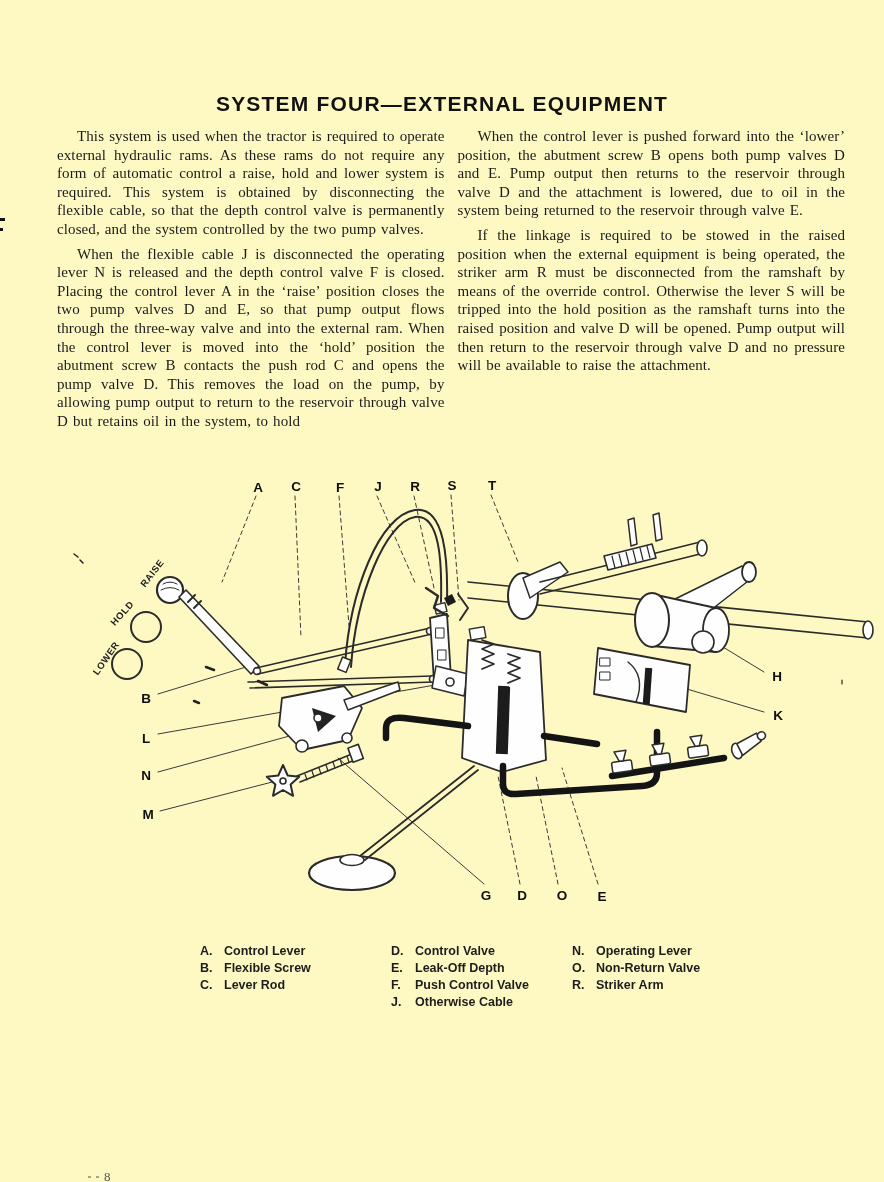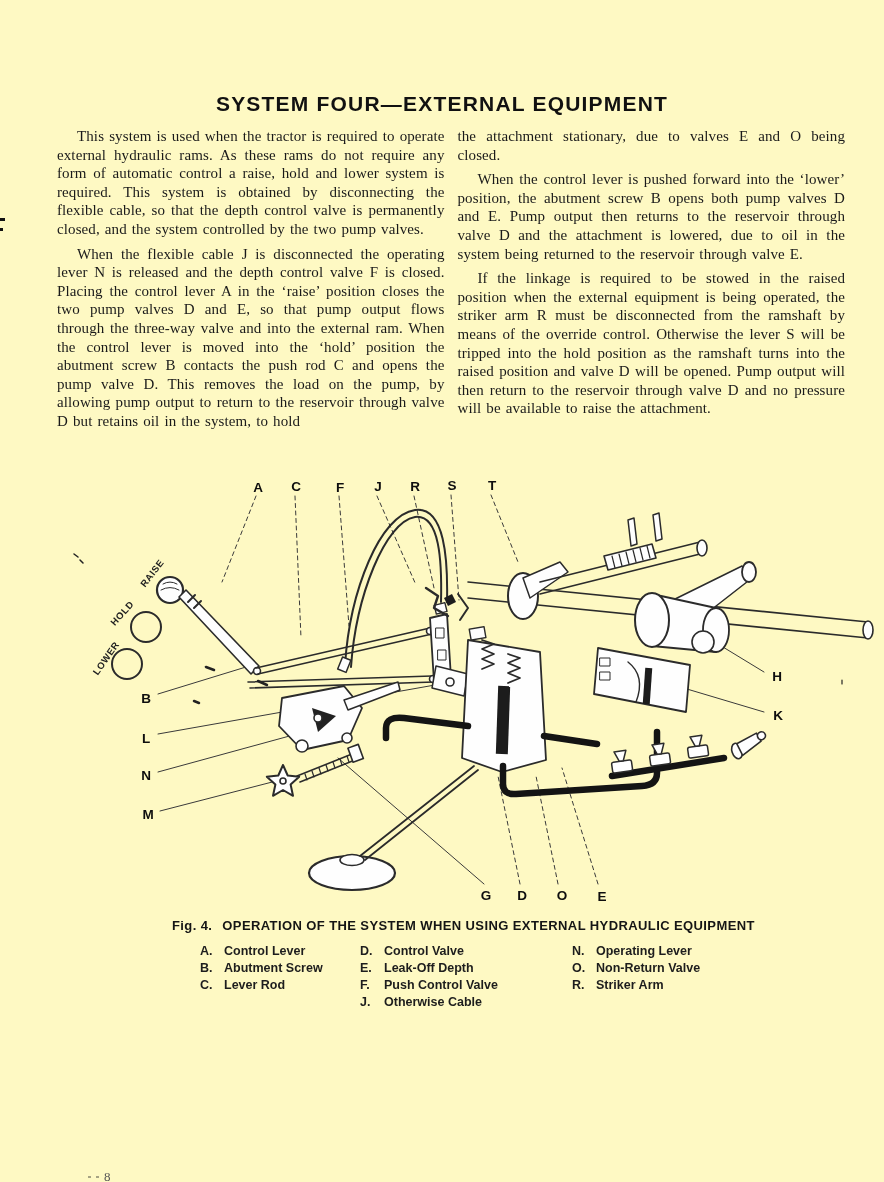--- a/index.html
+++ b/index.html
@@ -40,42 +40,41 @@
     position:absolute;top:918px;left:172px;
     font-family:"Liberation Sans", sans-serif;font-weight:bold;
     font-size:13px;letter-spacing:0.4px;color:#151515;
   }
   .fig-caption .cap-label{margin-right:10px;}
   .legend{position:absolute;top:943px;left:0;width:884px;
     font-family:"Liberation Sans", sans-serif;font-size:12.5px;font-weight:600;color:#1d1d1d;}
   .legend-col{position:absolute;top:0;}
   .legend-col .row{height:17px;line-height:17px;white-space:nowrap;}
   .legend-col .key{display:inline-block;width:24px;}
-  .lc1{left:200px;} .lc2{left:360px;} .lc3{left:572px;}
+  .lc1{left:200px;} .lc2{left:391px;} .lc3{left:572px;}
   .page-number{
     position:absolute;left:104px;top:1169px;font-size:13px;color:#555;
     font-family:"Liberation Serif", serif;
   }
   .speck{position:absolute;background:#222;}
   .edge-mark{position:absolute;left:0;background:#111;}
 </style>
 </head>
 <body>
 
 <div class="page">
 
   <div class="page-title">SYSTEM FOUR—EXTERNAL EQUIPMENT</div>
 
   <div class="columns">
     <div class="col">
       <p class="indent">This system is used when the tractor is required to operate external hydraulic rams.  As these rams do not require any form of automatic control a raise, hold and lower system is required.  This system is obtained by disconnecting the flexible cable, so that the depth control valve is permanently closed, and the system controlled by the two pump valves.</p>
       <p class="indent">When the flexible cable J is disconnected the operating lever N is released and the depth control valve F is closed.  Placing the control lever A in the ‘raise’ position closes the two pump valves D and E, so that pump output flows through the three-way valve and into the external ram.  When the control lever is moved into the ‘hold’ position the abutment screw B contacts the push rod C and opens the pump valve D.  This removes the load on the pump, by allowing pump output to return to the reservoir through valve D but retains oil in the system, to hold</p>
     </div>
     <div class="col">
-      <p>the attachment stationary, due to valves E and O being closed.</p>
       <p class="indent">When the control lever is pushed forward into the ‘lower’ position, the abutment screw B opens both pump valves D and E.  Pump output then returns to the reservoir through valve D and the attachment is lowered, due to oil in the system being returned to the reservoir through valve E.</p>
       <p class="indent">If the linkage is required to be stowed in the raised position when the external equipment is being operated, the striker arm R must be disconnected from the ramshaft by means of the override control.  Otherwise the lever S will be tripped into the hold position as the ramshaft turns into the raised position and valve D will be opened.  Pump output will then return to the reservoir through valve D and no pressure will be available to raise the attachment.</p>
     </div>
   </div>
 
   <div class="figure">
     <svg width="884" height="445" viewBox="0 0 884 445">
       <g fill="none" stroke="#2b2b2b" stroke-width="1.6" stroke-linecap="round" stroke-linejoin="round">
 
         <g stroke="#3a3a3a" stroke-width="1" stroke-dasharray="4,3.5">
@@ -264,28 +263,25 @@
 
     <span class="callout" style="left:777px;top:206px;">H</span>
     <span class="callout" style="left:778px;top:245px;">K</span>
 
     <span class="callout" style="left:486px;top:425px;">G</span>
     <span class="callout" style="left:522px;top:425px;">D</span>
     <span class="callout" style="left:562px;top:425px;">O</span>
     <span class="callout" style="left:602px;top:426px;">E</span>
   </div>
 
-  <div class="fig-caption">
-    <span class="cap-label">Fig. 4.</span><span>OPERATION OF THE SYSTEM WHEN USING EXTERNAL HYDRAULIC EQUIPMENT</span>
-  </div>
 
   <div class="legend">
     <div class="legend-col lc1">
       <div class="row"><span class="key">A.</span><span>Control Lever</span></div>
-      <div class="row"><span class="key">B.</span><span>Abutment Screw</span></div>
+      <div class="row"><span class="key">B.</span><span>Flexible Screw</span></div>
       <div class="row"><span class="key">C.</span><span>Lever Rod</span></div>
     </div>
     <div class="legend-col lc2">
       <div class="row"><span class="key">D.</span><span>Control Valve</span></div>
       <div class="row"><span class="key">E.</span><span>Leak-Off Depth</span></div>
       <div class="row"><span class="key">F.</span><span>Push Control Valve</span></div>
       <div class="row"><span class="key">J.</span><span>Otherwise Cable</span></div>
     </div>
     <div class="legend-col lc3">
       <div class="row"><span class="key">N.</span><span>Operating Lever</span></div>

